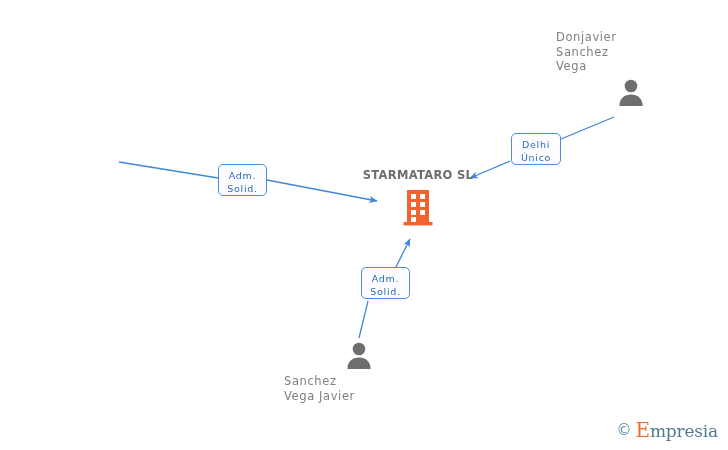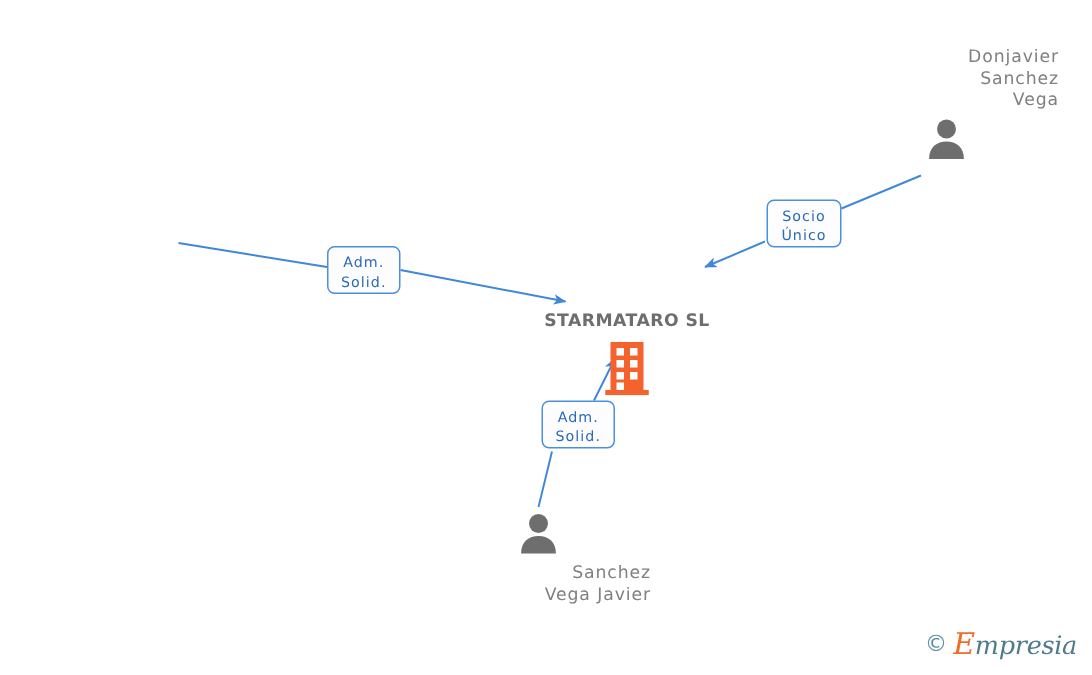--- a/index.html
+++ b/index.html
@@ -24,21 +24,21 @@
     top: 0;
     width: 728px;
     height: 450px;
     pointer-events: none;
   }
 
   
   .person-node {
     position: absolute;
     width: 150px;
-    text-align: right;
+    text-align: left;
   }
   .person-name {
     font-size: 11.5px;
     line-height: 14.5px;
     color: #808080;
     letter-spacing: 0.6px;
     white-space: pre-line;
     font-family: "DejaVu Sans", sans-serif;
   }
   .person-icon {
@@ -92,21 +92,20 @@
     gap: 4px;
     user-select: none;
   }
   .wm-copy {
     font-size: 15px;
     color: #5f8fa8;
     line-height: 1;
   }
   .wm-text {
     font-family: "DejaVu Serif", serif;
-    font-style: italic;
     font-size: 17px;
     line-height: 1;
     color: #4d7b8c;
     letter-spacing: -0.2px;
     text-align: right;
   }
   .wm-text .wm-first {
     color: #ef6c2a;
     font-size: 20px;
   }
@@ -149,21 +148,21 @@
 
   <div class="person-node" style="left:284px; top:337px;">
     <svg class="person-icon" width="30" height="30" viewBox="0 0 30 30" style="margin-bottom:4px;">
       <circle cx="15" cy="9" r="6.3" fill="#6e6e6e"></circle>
       <path d="M3.4,29 C3.4,21.2 8.5,17.4 15,17.4 C21.5,17.4 26.6,21.2 26.6,29 Z" fill="#6e6e6e"></path>
     </svg>
     <div class="person-name">Sanchez
 Vega Javier</div>
   </div>
 
-  <div class="company-node" style="left:318px; top:168px;margin-top:38px;">
+  <div class="company-node" style="left:318px; top:168px;">
     <div class="company-name">STARMATARO SL</div>
     <svg class="company-icon" width="32" height="38" viewBox="0 0 32 38">
 
       <rect x="5" y="2" width="22" height="32" fill="#f4622d"></rect>
 
       <rect x="1.5" y="34" width="29" height="3.4" fill="#f4622d"></rect>
 
       <rect x="9" y="6" width="5" height="5" fill="#ffffff"></rect>
       <rect x="9" y="14" width="5" height="5" fill="#ffffff"></rect>
       <rect x="9" y="22" width="5" height="5" fill="#ffffff"></rect>
@@ -172,21 +171,21 @@
       <rect x="18" y="14" width="5" height="5" fill="#ffffff"></rect>
       <rect x="18" y="22" width="5" height="5" fill="#ffffff"></rect>
 
       <rect x="9" y="29" width="5" height="5" fill="#ffffff"></rect>
     </svg>
   </div>
 
   <div class="rel-label" style="left:218px; top:164px; width:49px; height:32px;">Adm.
 Solid.</div>
 
-  <div class="rel-label" style="left:511px; top:133px; width:50px; height:32px;">Socio
+  <div class="rel-label" style="left:511px; top:133px; width:50px; height:32px;">Delhi
 Único</div>
 
   <div class="rel-label" style="left:361px; top:267px; width:49px; height:32px;">Adm.
 Solid.</div>
 
   <div id="watermark">
     <span class="wm-copy">©</span>
     <span class="wm-text"><span class="wm-first">E</span><span>mpresia</span></span>
   </div>
 

